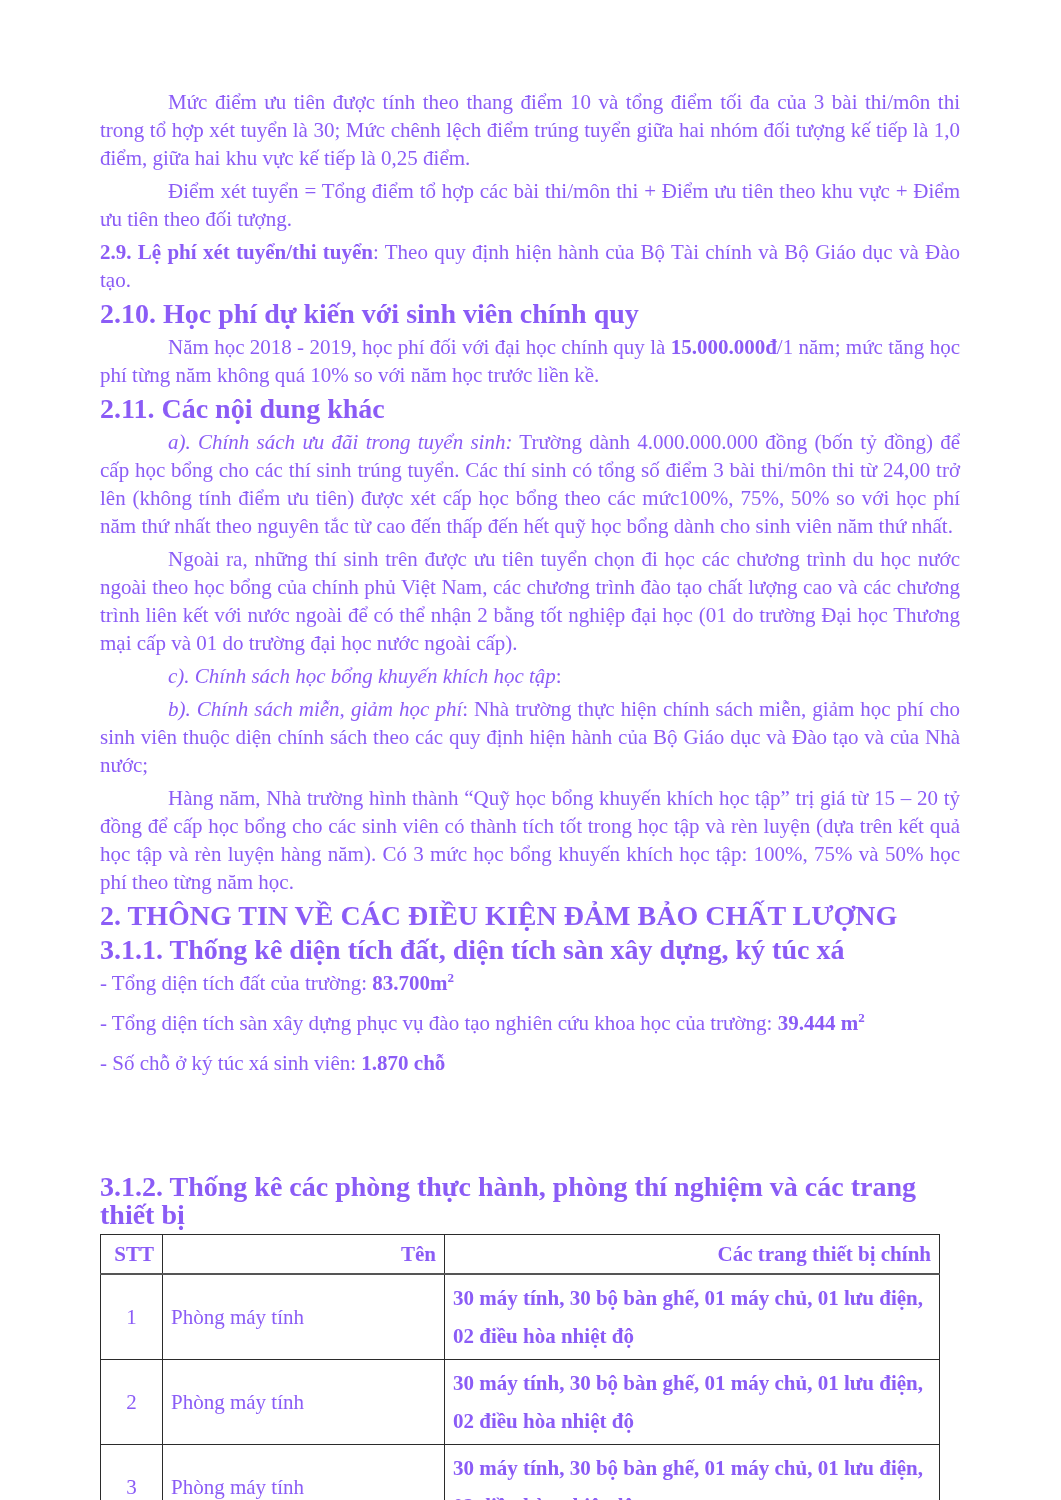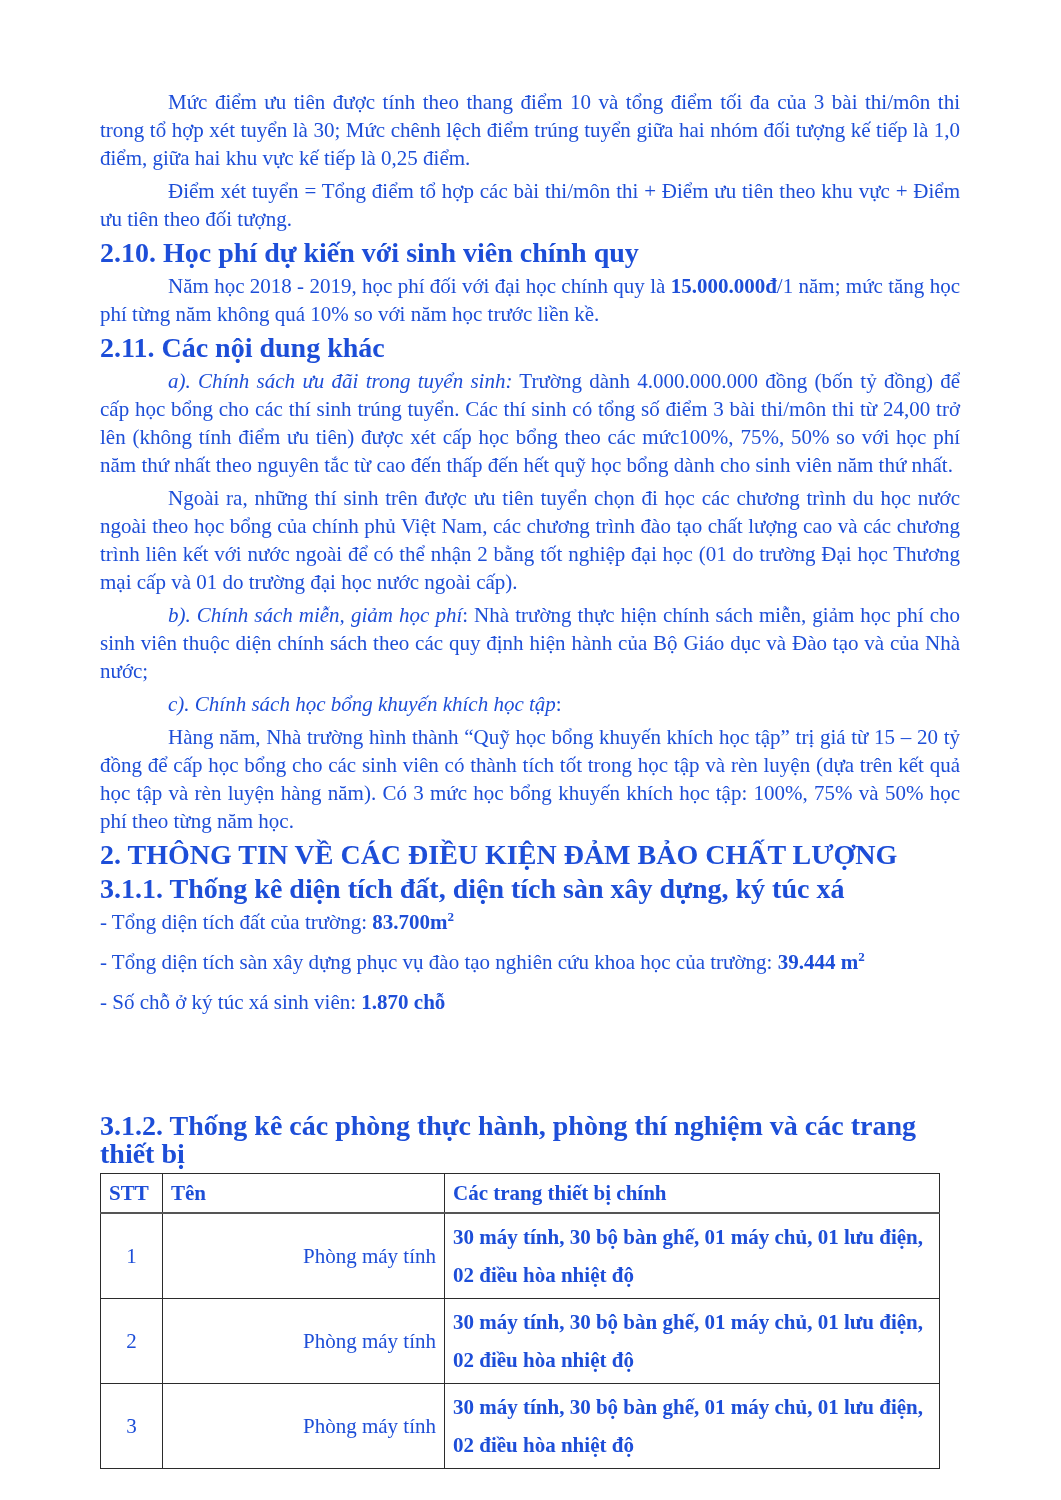--- a/index.html
+++ b/index.html
@@ -6,21 +6,21 @@
     margin: 0;
     padding: 0;
     background: #ffffff;
   }
   .page {
     position: relative;
     width: 1061px;
     height: 1500px;
     background: #ffffff;
     font-family: "Liberation Serif", "DejaVu Serif", serif;
-    color: #1d4ed8;
+    color: #8b5cf6;
     box-sizing: border-box;
     padding: 88px 101px 16px 100px;
     overflow: hidden;
   }
   .para {
     margin: 0 0 5px 0;
     font-size: 21px;
     line-height: 28px;
     text-align: justify;
     text-indent: 68px;
@@ -54,54 +54,55 @@
     table-layout: fixed;
     font-size: 21px;
   }
   table.equip-table th, table.equip-table td {
     border: 1px solid #2b2b2b;
     padding: 4px 8px;
     vertical-align: middle;
   }
   table.equip-table thead th {
     font-weight: bold;
-    text-align: left;
+    text-align: right;
     height: 30px;
     border-bottom: 2px solid #555;
   }
   col.c-stt { width: 62px; }
   col.c-ten { width: 282px; }
   col.c-equip { width: auto; }
   td.cell-stt { text-align: center; height: 62px; }
-  td.cell-ten { text-align: right; }
+  td.cell-ten { text-align: left; }
   td.cell-equip { text-align: left; line-height: 38px; font-weight: bold; }
 </style>
 </head>
 <body>
 
 <div class="page">
 
   <p class="para">Mức điểm ưu tiên được tính theo thang điểm 10 và tổng điểm tối đa của 3 bài thi/môn thi trong tổ hợp xét tuyển là 30; Mức chênh lệch điểm trúng tuyển giữa hai nhóm đối tượng kế tiếp là 1,0 điểm, giữa hai khu vực kế tiếp là 0,25 điểm.</p>
 
   <p class="para">Điểm xét tuyển = Tổng điểm tổ hợp các bài thi/môn thi + Điểm ưu tiên theo khu vực + Điểm ưu tiên theo đối tượng.</p>
 
+  <p class="para no-indent"><span class="bold">2.9. Lệ phí xét tuyển/thi tuyển</span><span>: Theo quy định hiện hành của Bộ Tài chính và Bộ Giáo dục và Đào tạo.</span></p>
 
   <p class="heading">2.10. Học phí dự kiến với sinh viên chính quy</p>
 
   <p class="para"><span>Năm học 2018 - 2019, học phí đối với đại học chính quy là </span><span class="bold">15.000.000đ</span><span>/1 năm; mức tăng học phí từng năm không quá 10% so với năm học trước liền kề.</span></p>
 
   <p class="heading">2.11. Các nội dung khác</p>
 
   <p class="para"><span class="italic">a). Chính sách ưu đãi trong tuyển sinh:</span><span> Trường dành 4.000.000.000 đồng (bốn tỷ đồng) để cấp học bổng cho các thí sinh trúng tuyển. Các thí sinh có tổng số điểm 3 bài thi/môn thi từ 24,00 trở lên (không tính điểm ưu tiên) được xét cấp học bổng theo các mức100%, 75%, 50% so với học phí năm thứ nhất theo nguyên tắc từ cao đến thấp đến hết quỹ học bổng dành cho sinh viên năm thứ nhất.</span></p>
 
   <p class="para">Ngoài ra, những thí sinh trên được ưu tiên tuyển chọn đi học các chương trình du học nước ngoài theo học bổng của chính phủ Việt Nam, các chương trình đào tạo chất lượng cao và các chương trình liên kết với nước ngoài để có thể nhận 2 bằng tốt nghiệp đại học (01 do trường Đại học Thương mại cấp và 01 do trường đại học nước ngoài cấp).</p>
 
+  <p class="para"><span class="italic">c). Chính sách học bổng khuyến khích học tập</span><span>:</span></p>
+
   <p class="para"><span class="italic">b). Chính sách miễn, giảm học phí</span><span>: Nhà trường thực hiện chính sách miễn, giảm học phí cho sinh viên thuộc diện chính sách theo các quy định hiện hành của Bộ Giáo dục và Đào tạo và của Nhà nước;</span></p>
-
-  <p class="para"><span class="italic">c). Chính sách học bổng khuyến khích học tập</span><span>:</span></p>
 
   <p class="para">Hàng năm, Nhà trường hình thành “Quỹ học bổng khuyến khích học tập” trị giá từ 15 – 20 tỷ đồng để cấp học bổng cho các sinh viên có thành tích tốt trong học tập và rèn luyện (dựa trên kết quả học tập và rèn luyện hàng năm). Có 3 mức học bổng khuyến khích học tập: 100%, 75% và 50% học phí theo từng năm học.</p>
 
   <p class="heading">2. THÔNG TIN VỀ CÁC ĐIỀU KIỆN ĐẢM BẢO CHẤT LƯỢNG</p>
 
 
   <p class="heading">3.1.1. Thống kê diện tích đất, diện tích sàn xây dựng, ký túc xá</p>
 
   <p class="fact-line"><span>- Tổng diện tích đất của trường: </span><span class="bold">83.700m</span><sup class="bold">2</sup></p>
 

